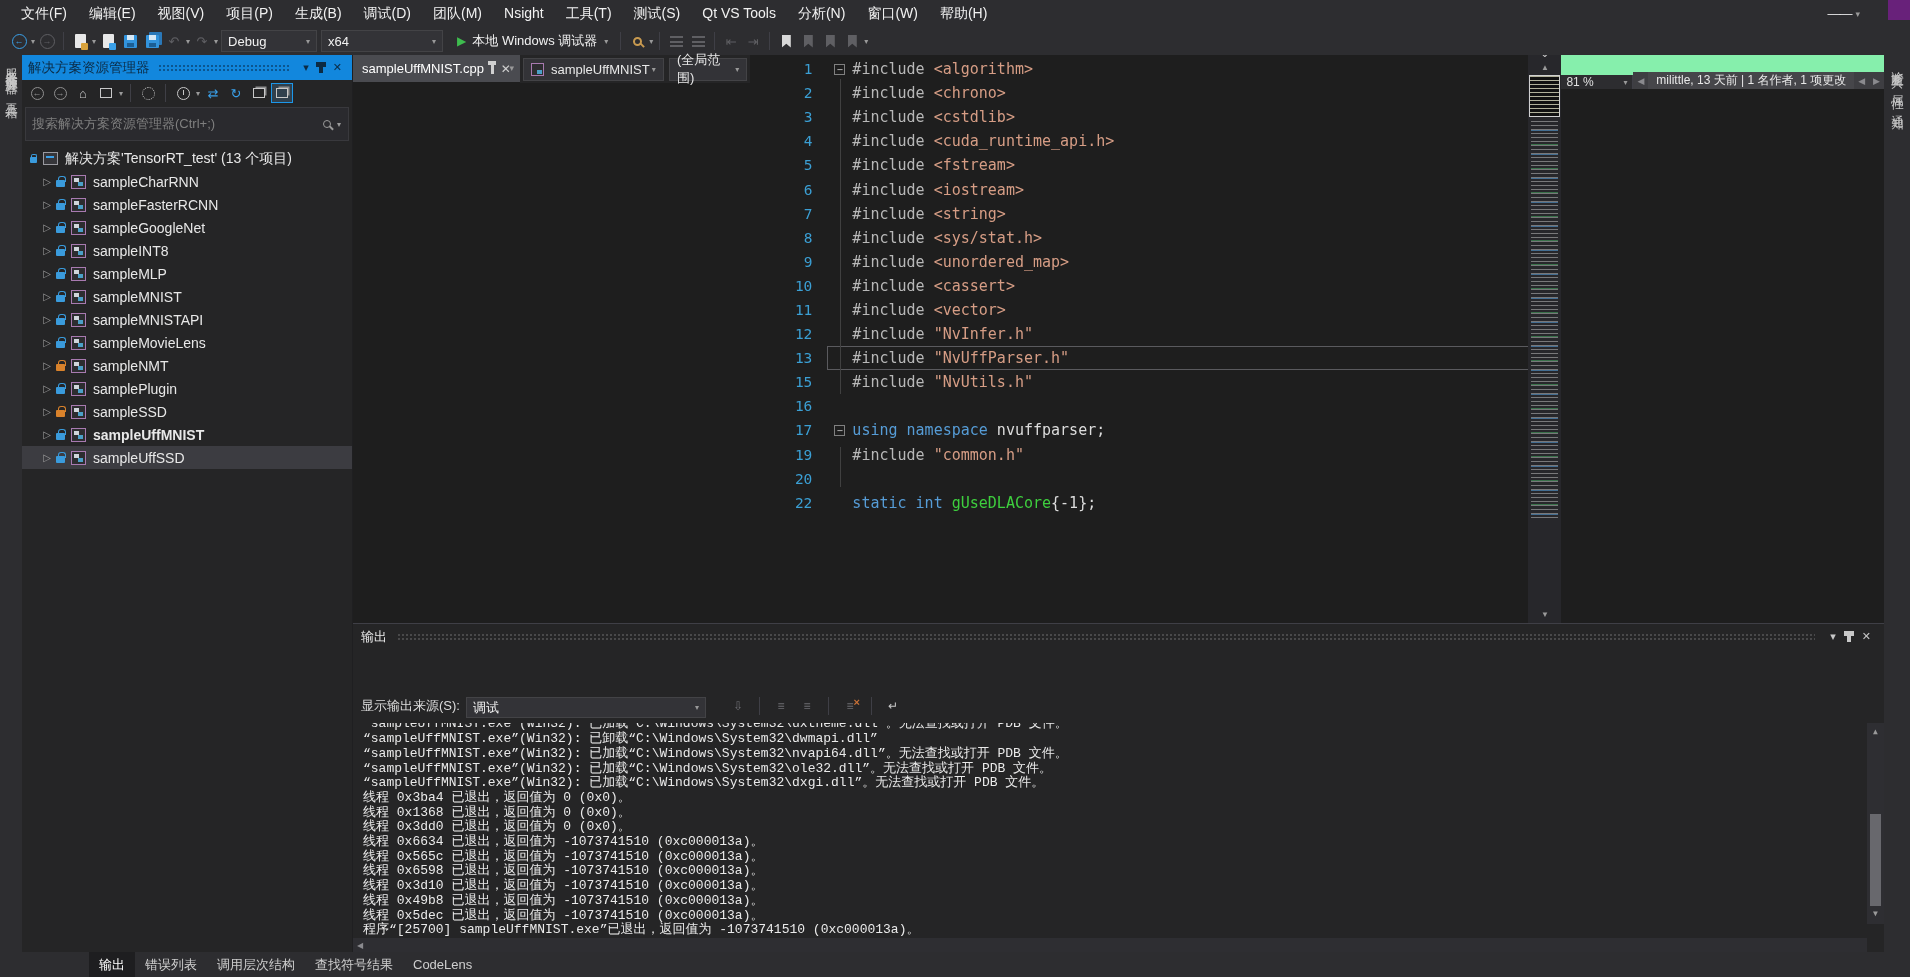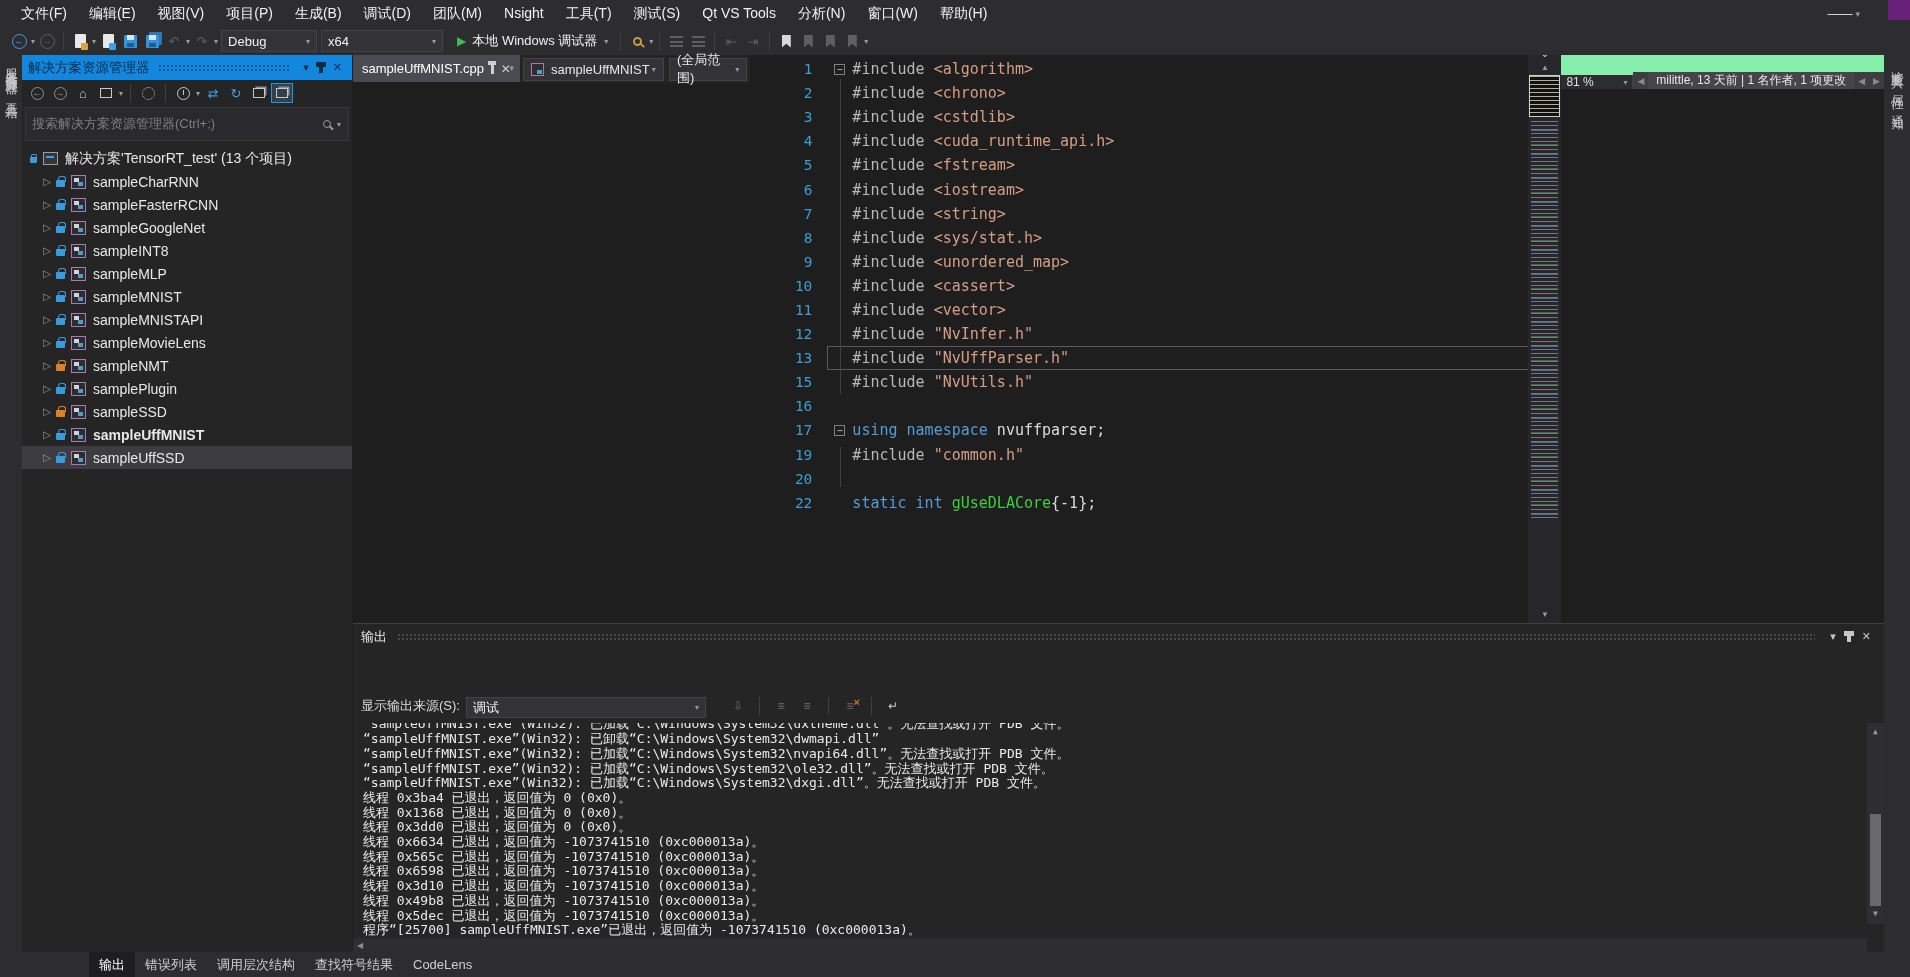--- a/index.html
+++ b/index.html
@@ -172,21 +172,21 @@
   .out-combo{width:240px;height:21px;background:#333337;border:1px solid #434346;display:flex;align-items:center;
     padding:0 6px;color:#f1f1f1;}
   .out-combo .combo-arrow{margin-left:auto;font-size:8px;color:#999;}
   .ot-ico{width:20px;height:18px;display:flex;align-items:center;justify-content:center;color:#6d6d72;
     font-size:12px;position:relative;}
   .ot-ico.clear::after{content:"×";position:absolute;right:0px;top:-1px;color:#c87137;font-size:11px;font-weight:bold;}
   .ot-ico.bright{color:#c8c8c8;}
   .out-body{flex:1;overflow:hidden;position:relative;padding-left:10px;
     font-family:"DejaVu Sans Mono","Liberation Mono",monospace;font-size:13px;line-height:14.7px;color:#eaeaea;}
   .out-lines{margin-top:-6px;}
-  .out-line{white-space:pre;}
+  .out-line{white-space:pre;font-family:Liberation Mono, monospace;}
   .out-vscroll{position:absolute;right:0;top:0;bottom:14px;width:17px;background:#2e2e32;}
   .ovs-up{position:absolute;top:2px;left:0;right:0;text-align:center;font-size:8px;color:#9a9a9a;}
   .ovs-thumb{position:absolute;left:3px;right:3px;top:45%;bottom:9%;background:#68686d;}
   .ovs-down{position:absolute;bottom:2px;left:0;right:0;text-align:center;font-size:8px;color:#9a9a9a;}
   .out-hscroll{height:14px;background:#2e2e32;display:flex;align-items:center;margin-right:17px;}
   .out-hscroll .hs-arrow{font-size:8px;}
 
   
   .bottom-bar{position:absolute;left:0;right:0;bottom:0;height:25px;background:#2d2d30;display:flex;
     align-items:stretch;font-size:13px;padding-left:75px;}

